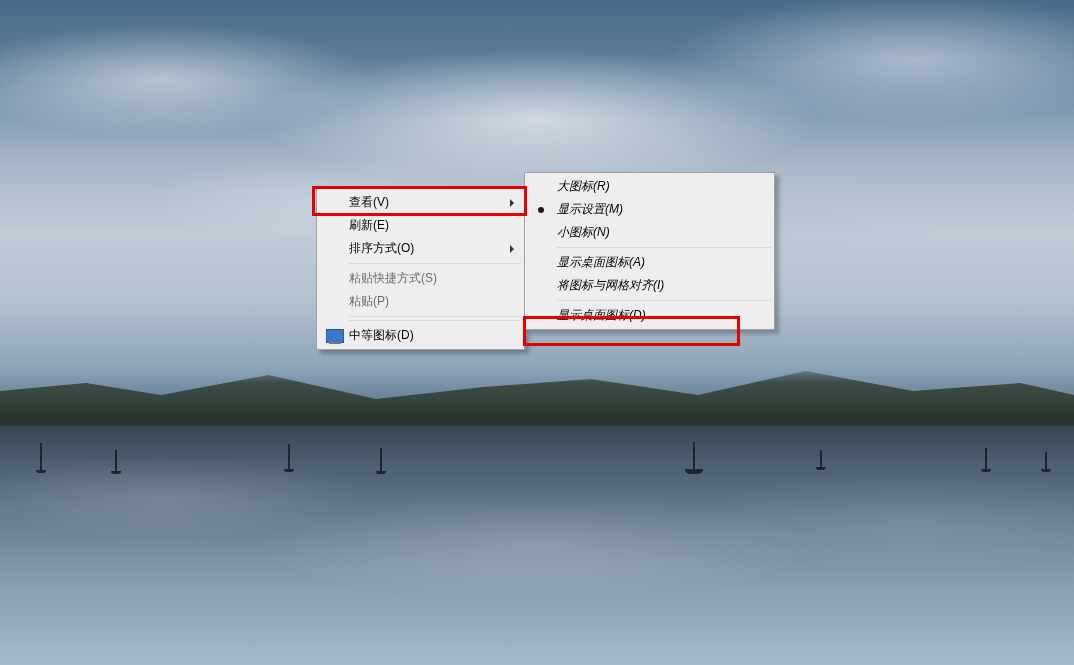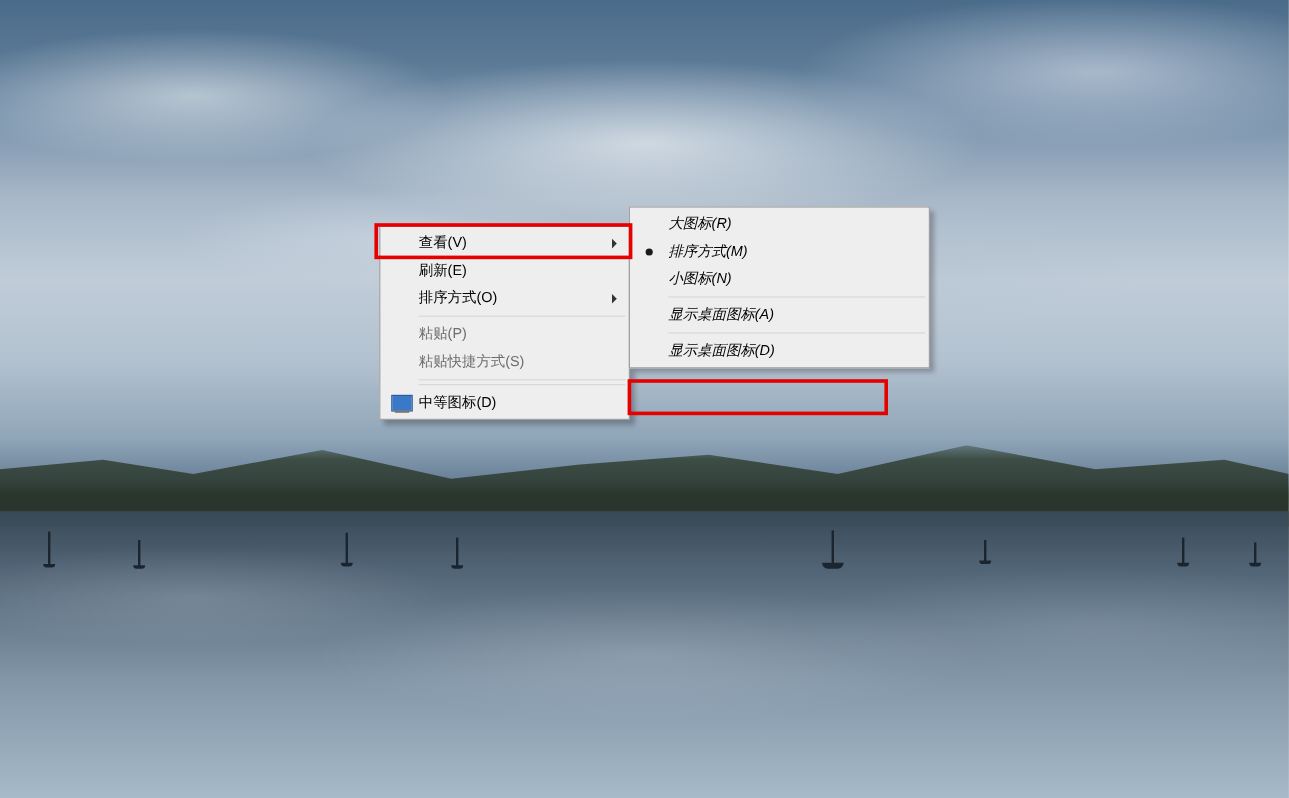--- a/index.html
+++ b/index.html
@@ -248,47 +248,50 @@
   </div>
   <div class="menu-item">
     <span>刷新(E)</span>
   </div>
   <div class="menu-item">
     <span>排序方式(O)</span>
     <span class="arrow"></span>
   </div>
   <div class="menu-sep"></div>
   <div class="menu-item disabled">
+    <span>粘贴快捷方式(S)</span>
+  </div>
+  <div class="menu-item disabled">
     <span>粘贴(P)</span>
-  </div>
-  <div class="menu-item disabled">
-    <span>粘贴快捷方式(S)</span>
   </div>
   <div class="menu-sep"></div>
   <div class="menu-sep"></div>
   <div class="menu-item">
     <span class="icon-slot icon-display"></span>
     <span>中等图标(D)</span>
   </div>
 </div>
 
 <div class="context-menu menu-sub">
   <div class="menu-item">
     <span>大图标(R)</span>
   </div>
   <div class="menu-item">
     <span class="bullet"></span>
-    <span>排序方式(M)</span>
+    <span>显示设置(M)</span>
   </div>
   <div class="menu-item">
     <span>小图标(N)</span>
   </div>
   <div class="menu-sep"></div>
   <div class="menu-item">
     <span>显示桌面图标(A)</span>
+  </div>
+  <div class="menu-item">
+    <span>将图标与网格对齐(I)</span>
   </div>
   <div class="menu-sep"></div>
   <div class="menu-item">
     <span>显示桌面图标(D)</span>
   </div>
 </div>
 
 <div class="highlight-red hl-view"></div>
 <div class="highlight-red hl-showicons"></div>
 

